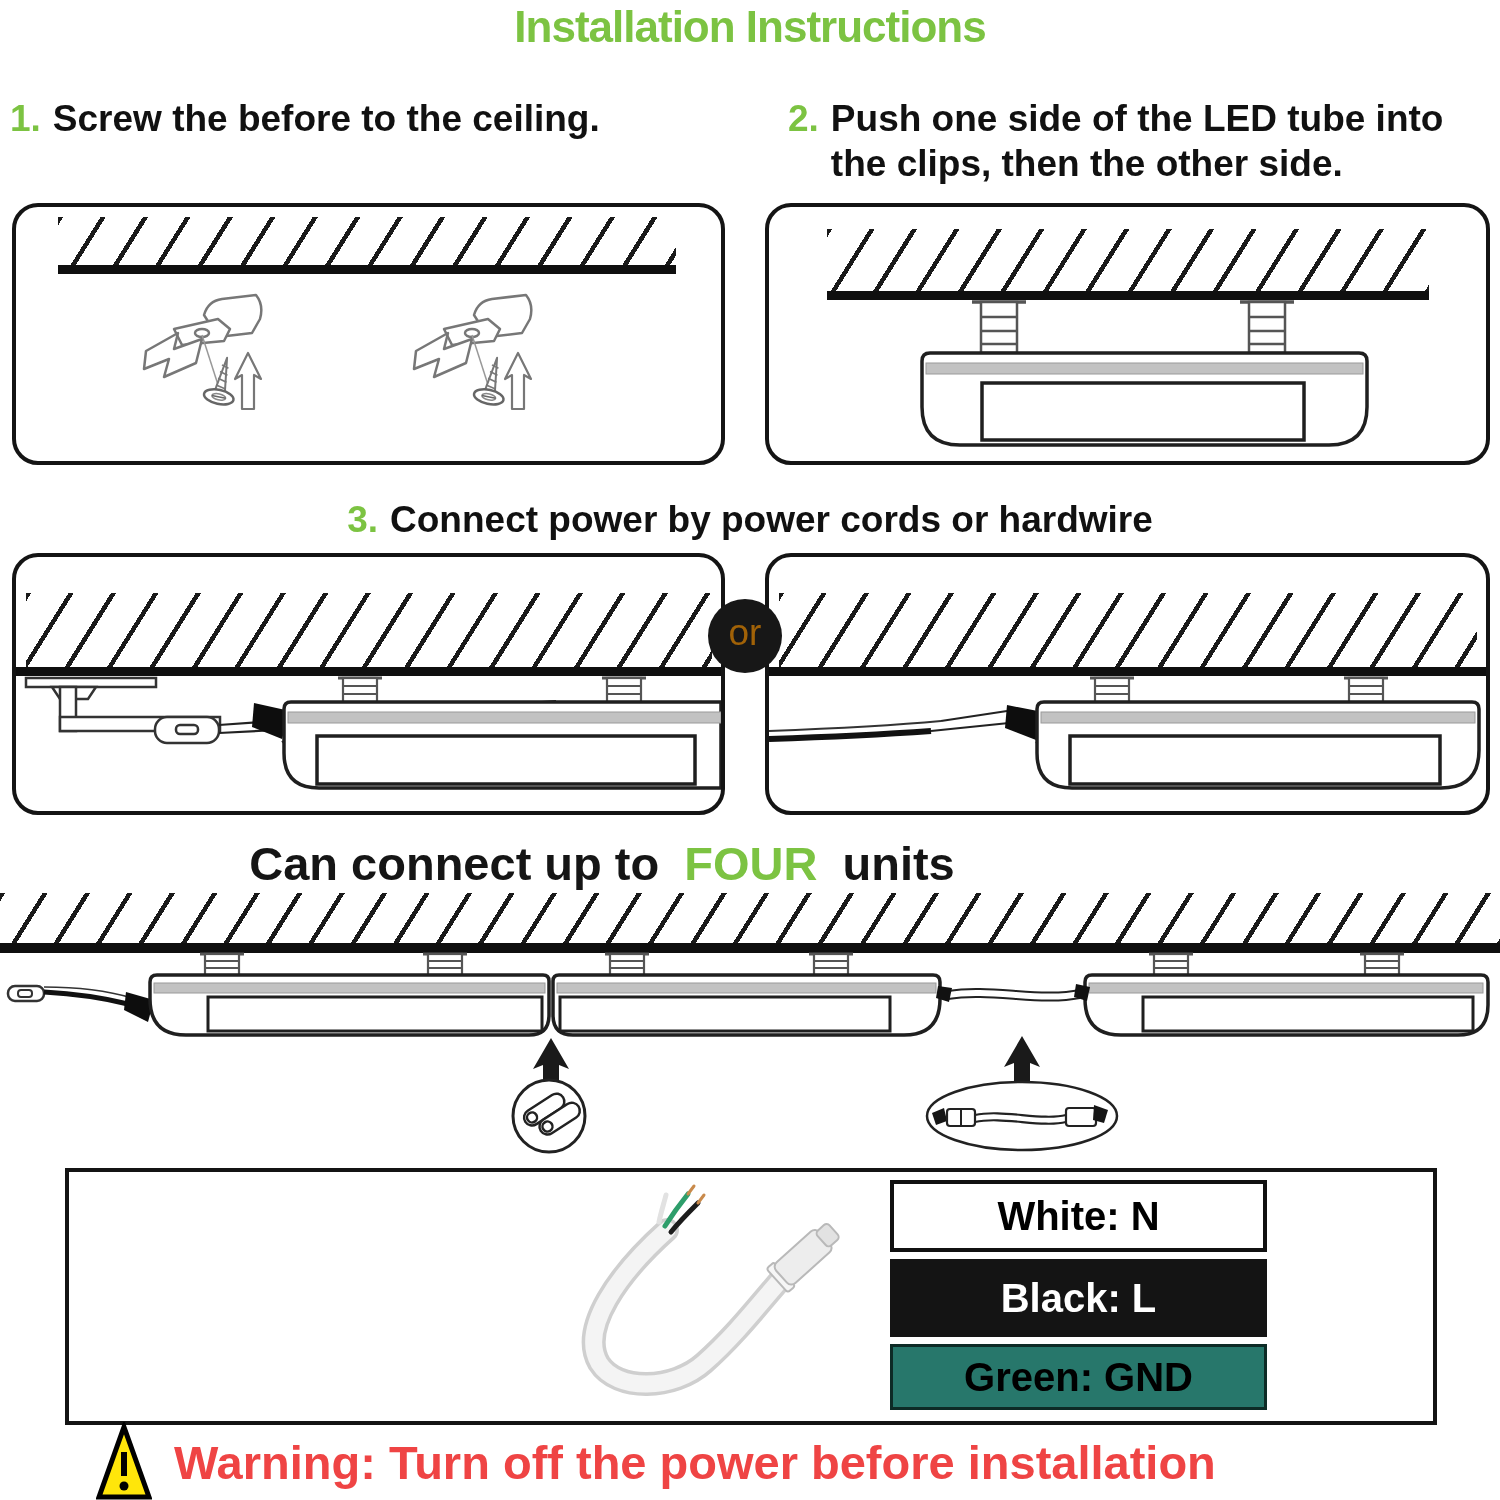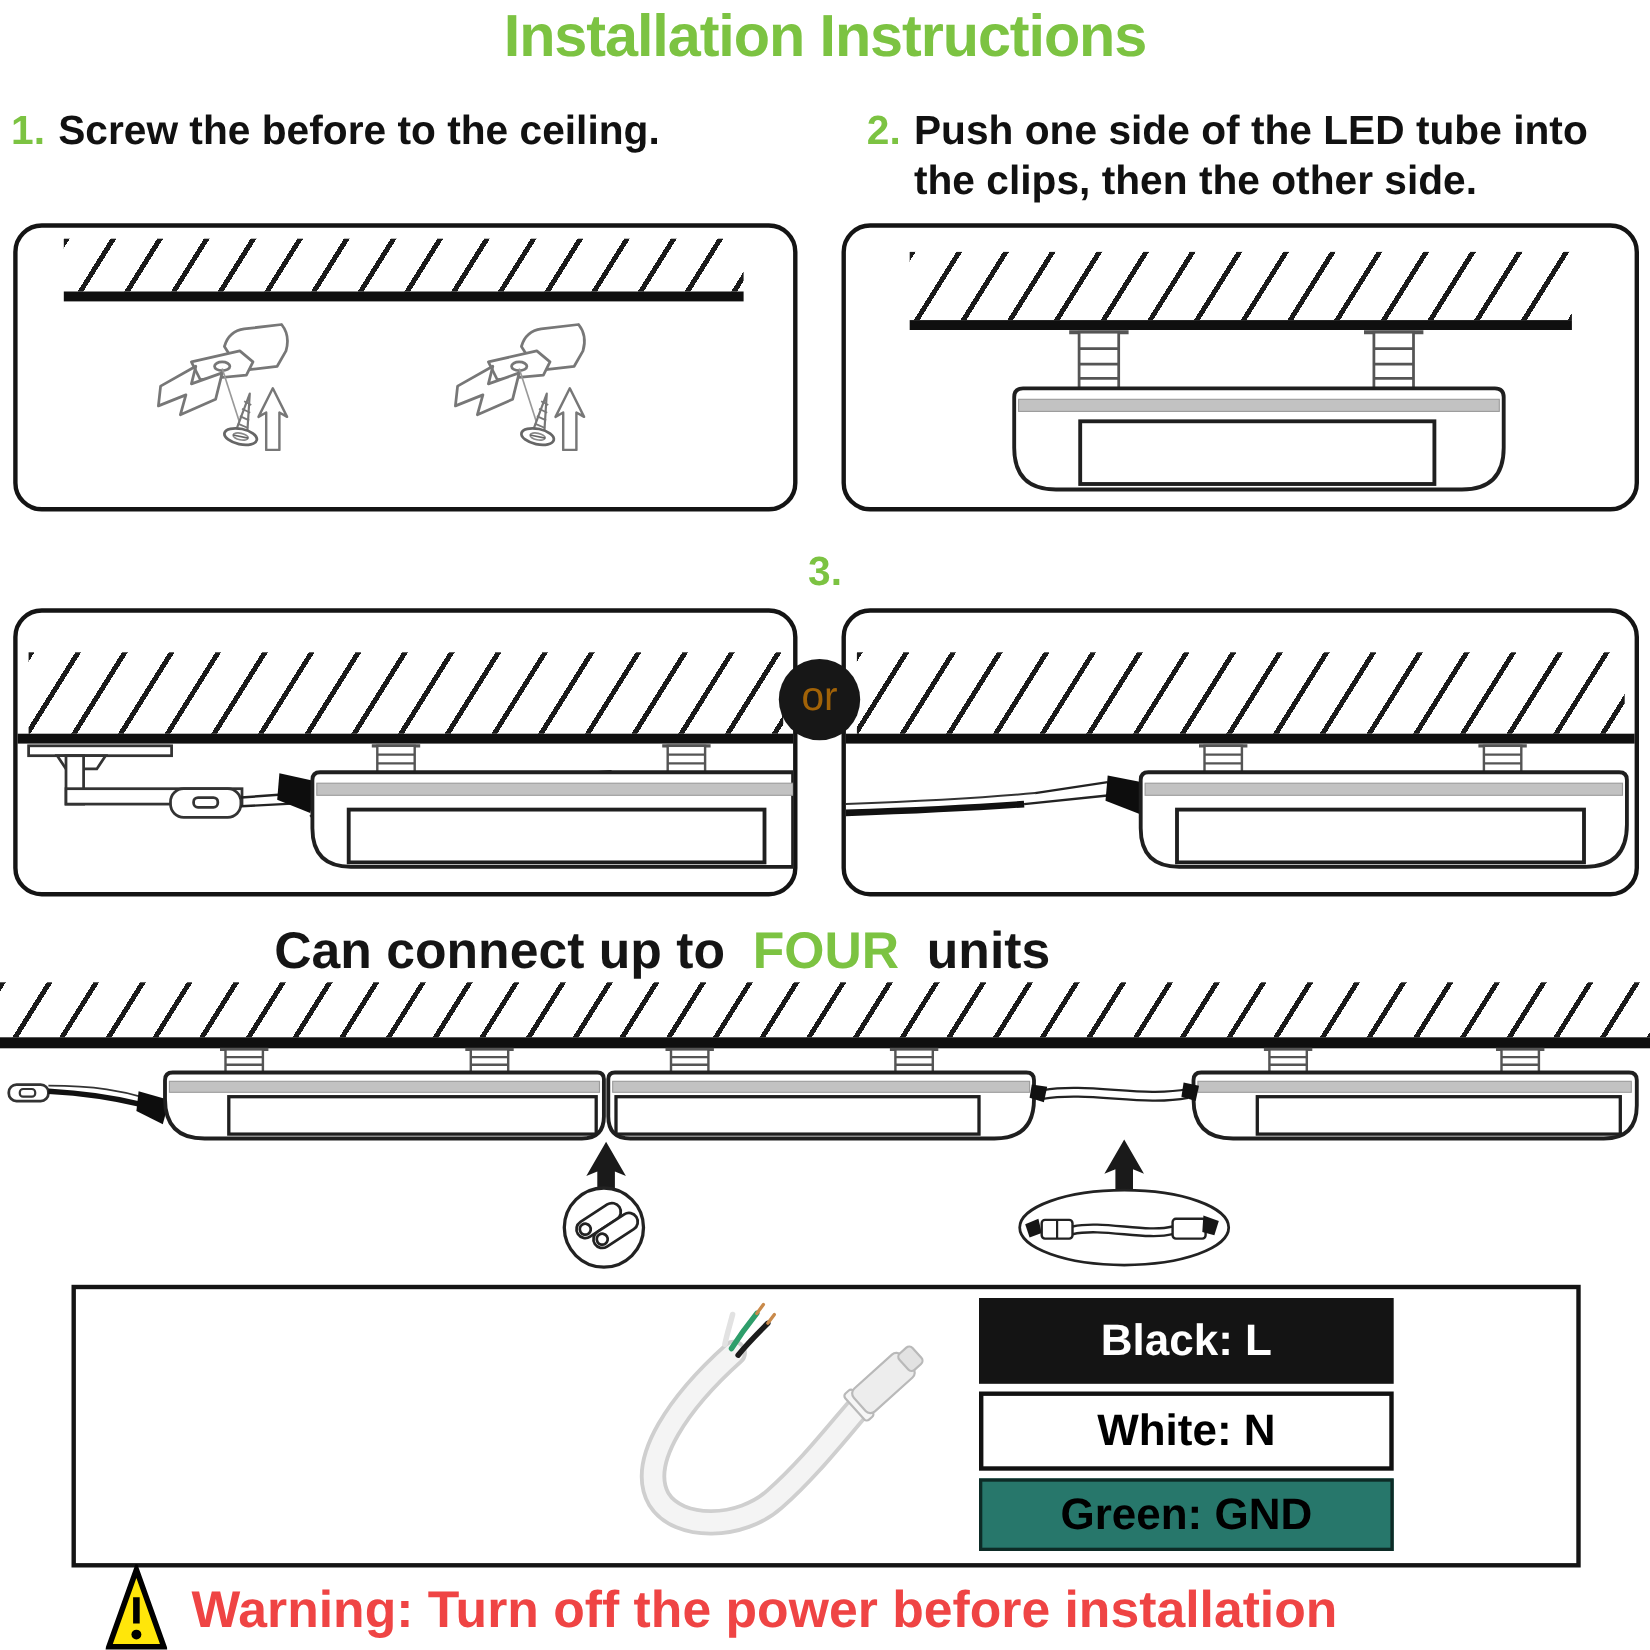--- a/index.html
+++ b/index.html
@@ -7,21 +7,21 @@
     width:1500px;height:1500px;position:relative;background:#ffffff;
     font-family:"Liberation Sans","DejaVu Sans",sans-serif;color:#111;
     overflow:hidden;
   }
   *{box-sizing:border-box;}
   .abs{position:absolute;}
 
   
   .page-title{
     top:2px;left:0;width:1500px;text-align:center;
-    font-size:54px;font-weight:bold;letter-spacing:-1px;color:#7cc342;
+    font-size:44px;font-weight:bold;letter-spacing:-1px;color:#7cc342;
   }
   .step-label{display:flex;gap:12px;font-size:37px;font-weight:bold;line-height:1.22;}
   .step-label .num{color:#7cc342;}
   .step1-label{top:96px;left:10px;}
   .step2-label{top:96px;left:788px;}
   .step2-label .txt{max-width:640px;}
   .step3-label{top:497px;left:0;width:1500px;justify-content:center;}
   .connect-note{
     top:836px;left:0;width:1204px;text-align:center;
     font-size:47px;font-weight:bold;color:#151515;
@@ -163,20 +163,21 @@
         <path d="M153,154 Q153,146 161,146 L590,146 Q598,146 598,154 L598,200 Q598,238 560,238 L191,238 Q153,238 153,200 Z" fill="#fff" stroke="#1f1f1f" stroke-width="3.5"></path>
         <rect x="157" y="156" width="437" height="11" fill="#c2c2c2" stroke="#9a9a9a" stroke-width="1"></rect>
         <rect x="213" y="176" width="322" height="57" fill="#fff" stroke="#1f1f1f" stroke-width="3.5"></rect>
       </g>
     </svg>
   </div>
 </div>
 
 <div class="abs step-label step3-label">
   <span class="num">3.</span>
+  <span class="txt">Connect power by power cords or hardwire</span>
 </div>
 
 <div class="abs dbox box3l">
   <div class="inner">
     <div class="abs hatch" style="left:10px;top:36px;width:686px;height:74px;"></div>
     <div class="abs ceil" style="left:0px;top:110px;width:705px;height:9px;"></div>
     <svg class="overlay" width="705" height="254" viewBox="0 0 705 254">
       <g fill="#fff" stroke="#333" stroke-width="2.5">
         <rect x="10" y="121" width="130" height="9"></rect>
         <path d="M36,130 h44 l-8,12 h-28 z"></path>
@@ -379,22 +380,22 @@
       <line x1="239" y1="25" x2="245" y2="17" stroke="#c98a4b" stroke-width="3"></line>
     </g>
     <g transform="translate(330,92) rotate(-42)">
       <rect x="-16" y="-16" width="10" height="32" rx="3" fill="#f6f6f6" stroke="#b9b9b9" stroke-width="2"></rect>
       <rect x="-10" y="-14" width="58" height="28" rx="6" fill="#ededed" stroke="#b9b9b9" stroke-width="2"></rect>
       <rect x="44" y="-10" width="16" height="20" rx="4" fill="#e2e2e2" stroke="#b9b9b9" stroke-width="2"></rect>
     </g>
   </svg>
 
   <div class="abs legend">
+    <div class="legend-row legend-white">White: N</div>
     <div class="legend-row legend-black">Black: L</div>
-    <div class="legend-row legend-white">White: N</div>
     <div class="legend-row legend-green">Green: GND</div>
   </div>
 </div>
 
 <div class="abs warning-row">
   <svg width="56" height="80" viewBox="0 0 56 80">
     <polygon points="28,5 53,75 3,75" fill="#ffe60a" stroke="#000" stroke-width="5" stroke-linejoin="miter"></polygon>
     <line x1="28" y1="30" x2="28" y2="54" stroke="#000" stroke-width="6"></line>
     <circle cx="28" cy="64" r="4.5" fill="#000"></circle>
   </svg>

